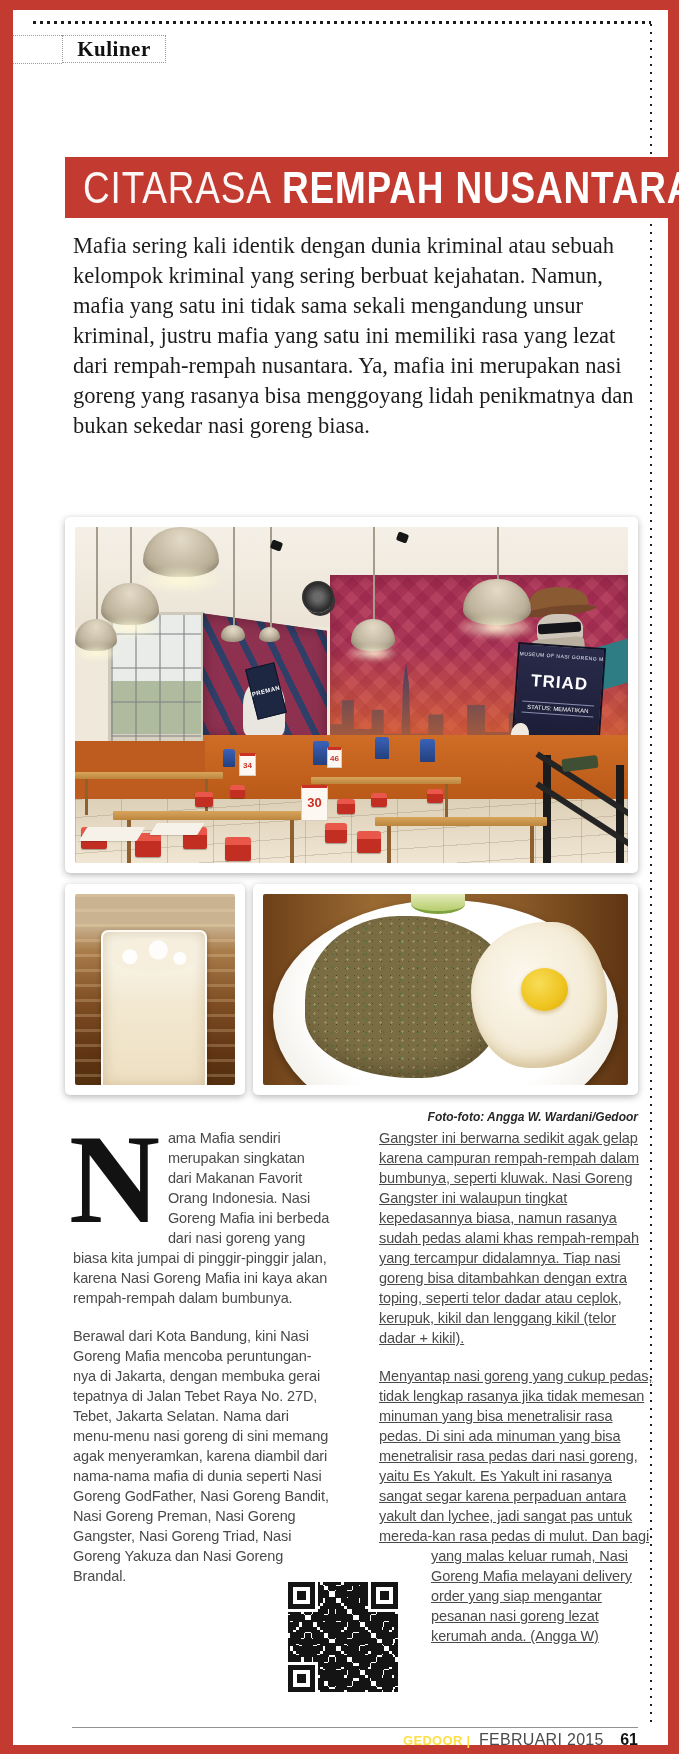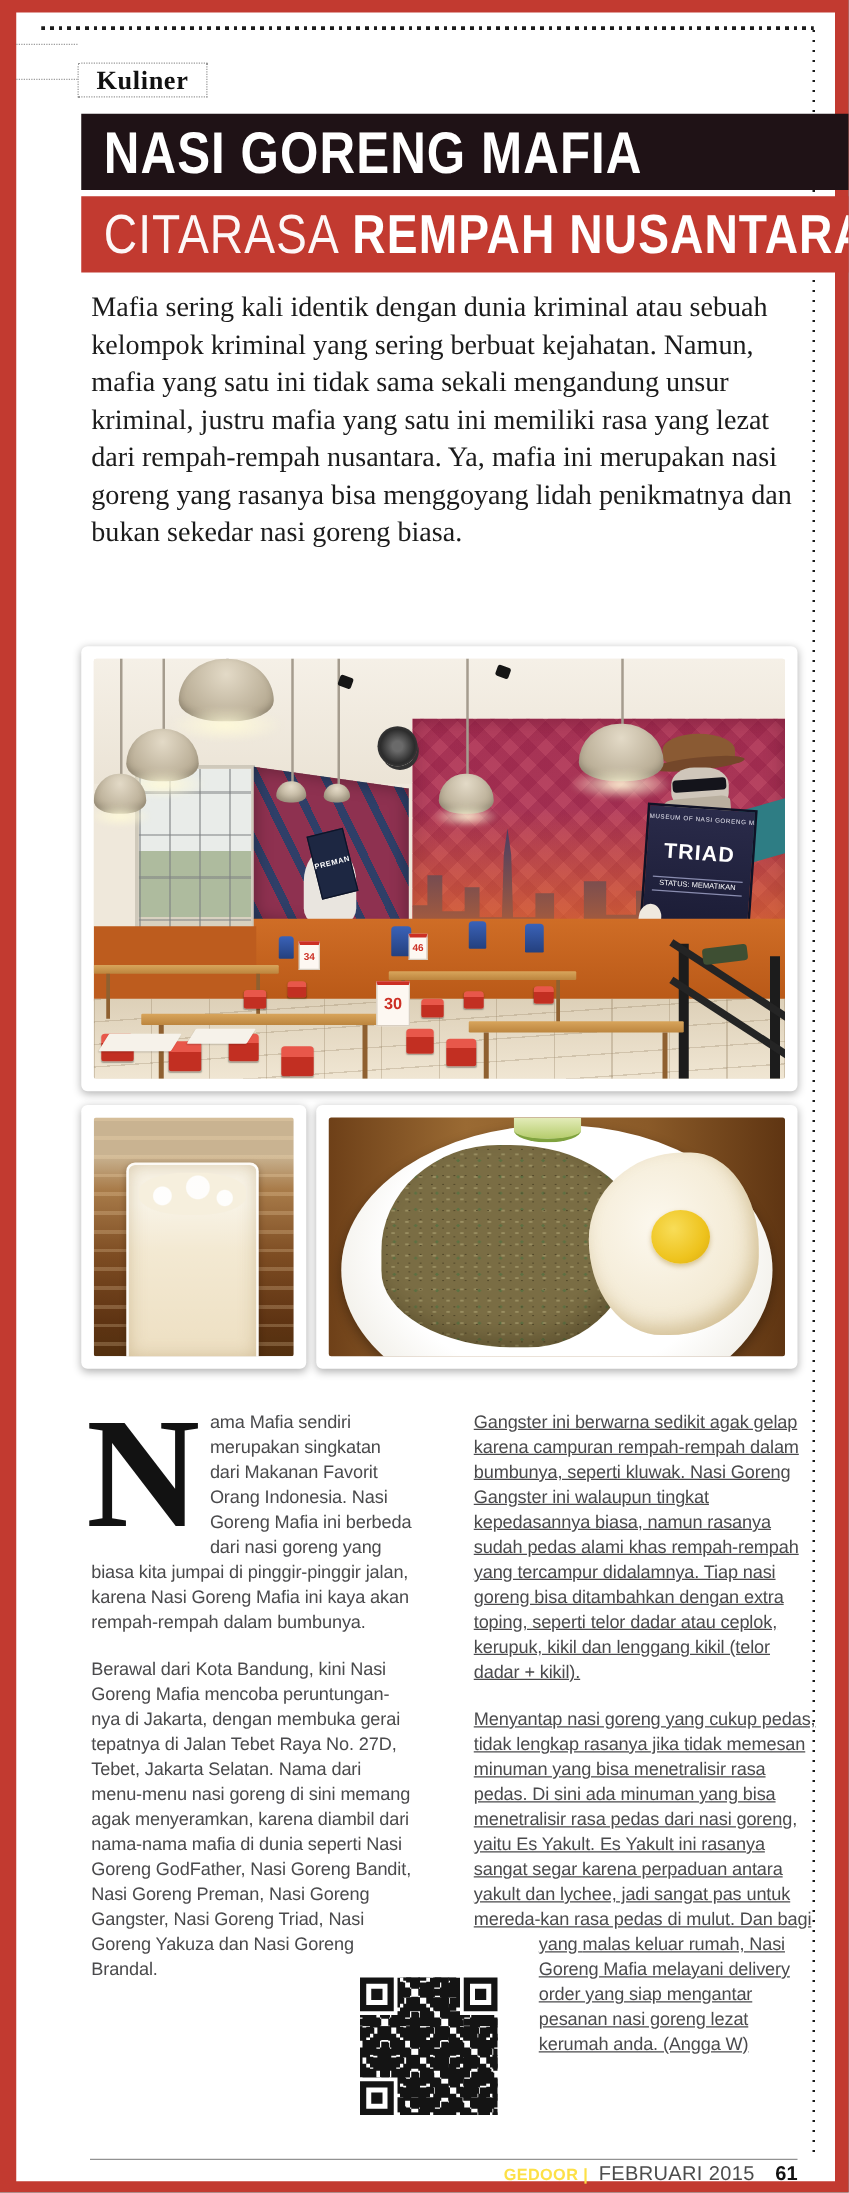--- a/index.html
+++ b/index.html
@@ -9,21 +9,21 @@
   .sheet { position:absolute; left:13px; top:10px; width:655px; height:1735px; background:#ffffff; }
 
   
   .dot-top { position:absolute; left:33px; top:21px; width:618px; height:3px;
     background:repeating-linear-gradient(90deg,#1c1c1c 0 3px,transparent 3px 7px); }
   .dot-right { position:absolute; left:650px; top:24px; width:2px; height:1700px;
     background:repeating-linear-gradient(180deg,#1c1c1c 0 2px,transparent 2px 8px); }
   .tick { position:absolute; left:13px; width:49px; height:0; border-top:1px dotted #9d9d9d; }
 
   .kuliner-box { position:absolute; left:62px; top:35px; width:104px; height:28px;
-    border:1px dotted #9a9a9a; display:flex; align-items:center; justify-content:center;margin-top:15px; }
+    border:1px dotted #9a9a9a; display:flex; align-items:center; justify-content:center; }
   .kuliner-box span { font-family:"Liberation Serif", serif; font-weight:bold; font-size:21px; color:#111; letter-spacing:.5px; }
 
   
   .banner { position:absolute; left:65px; width:614px; height:61px; display:flex; align-items:center; overflow:hidden; }
   .banner-black { top:91px; background:#1f1216; }
   .banner-red { top:157px; background:#c23a30; }
   .banner .cond { display:inline-block; transform:scaleX(.84); transform-origin:left center; white-space:nowrap; }
   .banner-black .cond { font-size:47px; font-weight:bold; color:#fff; letter-spacing:1px; margin-left:18px; }
   .banner-red .cond { font-size:44px; color:#fff; letter-spacing:1px; margin-left:18px; }
   .banner-red .light { font-weight:normal; opacity:.96; }
@@ -176,23 +176,20 @@
 
   <div class="dot-top"></div>
   <div class="dot-right"></div>
   <div class="tick" style="top:35px;"></div>
   <div class="tick" style="top:63px;"></div>
 
   <div class="kuliner-box">
     <span>Kuliner</span>
   </div>
 
-  <div class="banner banner-black">
-    <span class="cond">NASI GORENG MAFIA</span>
-  </div>
   <div class="banner banner-red">
     <span class="cond"><span class="light">CITARASA</span><span class="bold">REMPAH NUSANTARA</span></span>
   </div>
 
   <div class="intro">Mafia sering kali identik dengan dunia kriminal atau sebuah kelompok kriminal yang sering berbuat kejahatan. Namun, mafia yang satu ini tidak sama sekali mengandung unsur kriminal, justru mafia yang satu ini memiliki rasa yang lezat dari rempah-rempah nusantara. Ya, mafia ini merupakan nasi goreng yang rasanya bisa menggoyang lidah penikmatnya dan bukan sekedar nasi goreng biasa.</div>
 
   <div class="card card-main">
     <div class="photo p-main">
       <div class="m-ceiling"></div>
       <div class="m-wallwhite"></div>
@@ -316,20 +313,21 @@
   <div class="card card-food">
     <div class="photo p-food">
       <div class="f-plate"></div>
       <div class="f-lime"></div>
       <div class="f-rice"></div>
       <div class="f-egg"></div>
       <div class="f-yolk"></div>
     </div>
   </div>
 
+  <div class="caption">Foto-foto: Angga W. Wardani/Gedoor</div>
 
   <div class="col col-left">
     <p><span class="dropcap">N</span><span>ama Mafia sendiri merupakan singkatan dari Makanan Favorit Orang Indonesia. Nasi Goreng Mafia ini berbeda dari nasi goreng yang biasa kita jumpai di pinggir-pinggir jalan, karena Nasi Goreng Mafia ini kaya akan rempah-rempah dalam bumbunya.</span></p>
     <p>Berawal dari Kota Bandung, kini Nasi Goreng Mafia mencoba peruntungan-nya di Jakarta, dengan membuka gerai tepatnya di Jalan Tebet Raya No. 27D, Tebet, Jakarta Selatan. Nama dari menu-menu nasi goreng di sini memang agak menyeramkan, karena diambil dari nama-nama mafia di dunia seperti Nasi Goreng GodFather, Nasi Goreng Bandit, Nasi Goreng Preman, Nasi Goreng Gangster, Nasi Goreng Triad, Nasi Goreng Yakuza dan Nasi Goreng Brandal.</p>
   </div>
 
   <div class="col col-right">
     <p>Gangster ini berwarna sedikit agak gelap karena campuran rempah-rempah dalam bumbunya, seperti kluwak. Nasi Goreng Gangster ini walaupun tingkat kepedasannya biasa, namun rasanya sudah pedas alami khas rempah-rempah yang tercampur didalamnya. Tiap nasi goreng bisa ditambahkan dengan extra toping, seperti telor dadar atau ceplok, kerupuk, kikil dan lenggang kikil (telor dadar + kikil).</p>
     <p><span>Menyantap nasi goreng yang cukup pedas, tidak lengkap rasanya jika tidak memesan minuman yang bisa menetralisir rasa pedas. Di sini ada minuman yang bisa menetralisir rasa pedas dari nasi goreng, yaitu Es Yakult. Es Yakult ini rasanya sangat segar karena perpaduan antara yakult dan lychee, jadi sangat pas untuk mereda-kan rasa pedas di mulut. Dan bagi yang </span><span class="qr-spacer"></span><span>malas keluar rumah, Nasi Goreng Mafia melayani delivery order yang siap mengantar pesanan nasi goreng lezat kerumah anda. (Angga W)</span></p>
   </div>

